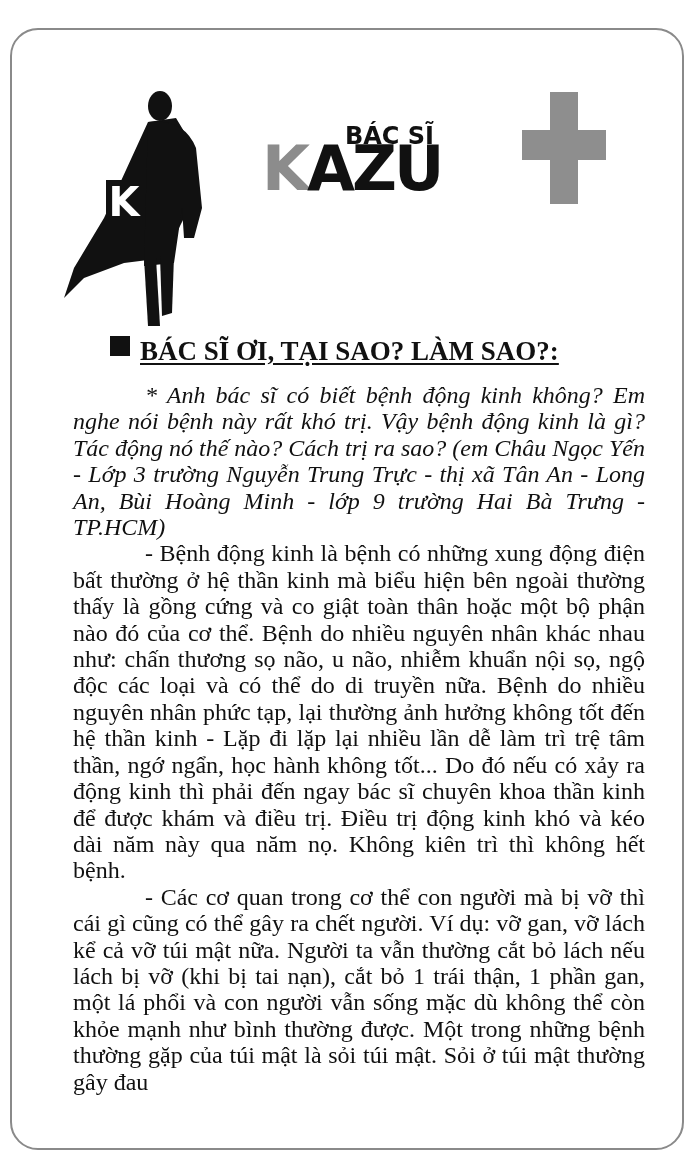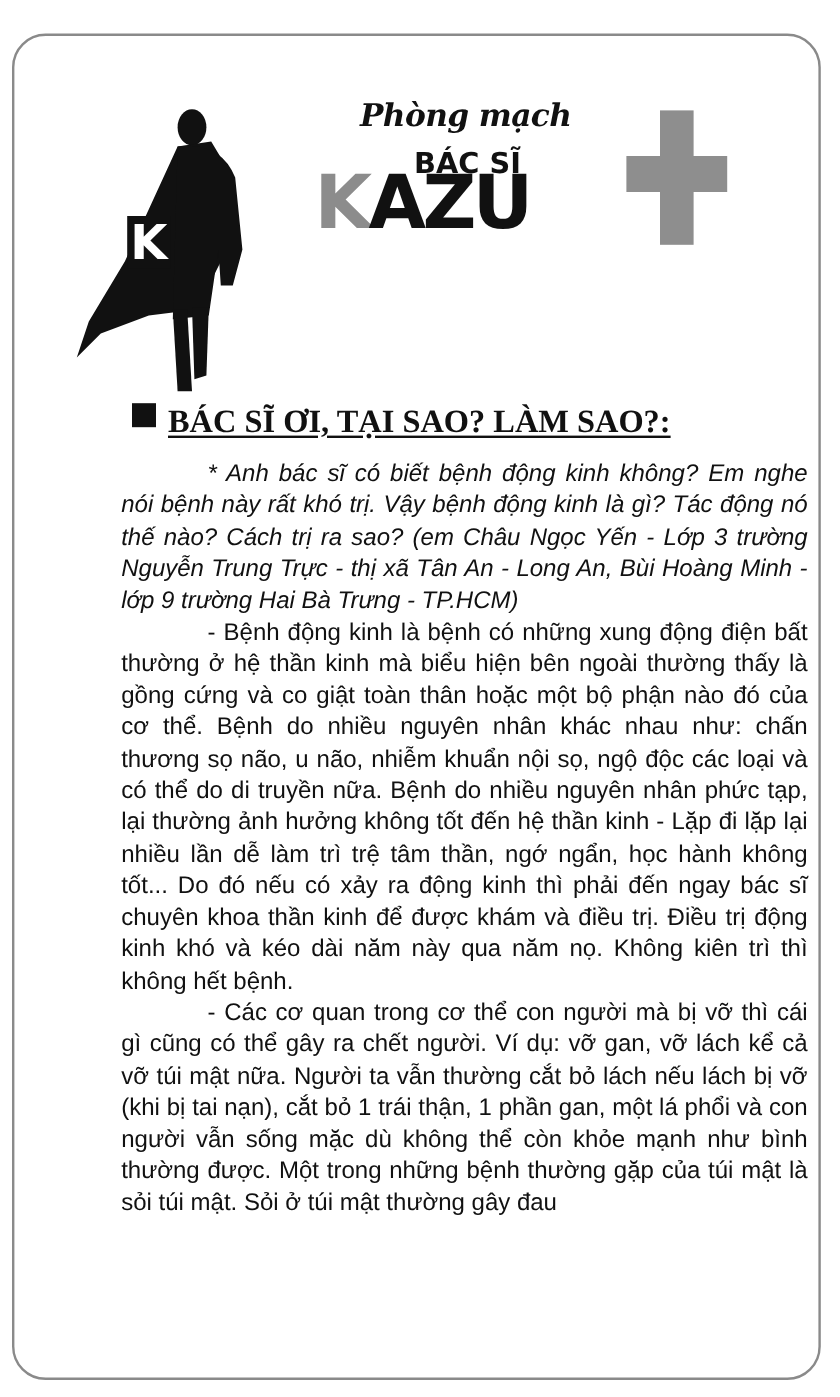--- a/index.html
+++ b/index.html
@@ -30,21 +30,21 @@
 
     .section-heading {
       position: absolute; left: 110px; top: 336px; font-family: "Liberation Serif", serif;
       font-weight: bold; font-size: 27px; color: #111; display: flex; align-items: flex-start;
     }
     .section-heading .bullet { width: 20px; height: 20px; background: #111; margin-right: 10px; display: inline-block; }
     .section-heading .txt { text-decoration: underline; text-underline-offset: 3px; }
 
     .body-text {
       position: absolute; left: 73px; top: 382px; width: 572px;
-      font-family: Liberation Sans, sans-serif; font-size: 20px; line-height: 26.4px; text-align: justify; margin-left: 28px;
+      font-family: Liberation Serif, serif; font-size: 24px; line-height: 26.4px; text-align: justify;
     }
     .body-text p { margin: 0; }
     .q { font-style: italic; text-indent: 72px; }
     .a { text-indent: 72px; }
   </style>
 </head>
 <body>
 
 <div class="frame"></div>
 
@@ -57,21 +57,20 @@
 
     <path d="M104 34 Q140 30 152 60 L158 120 L150 150 L140 150 L138 120 L130 175 L100 178 Z" fill="#111"></path>
 
     <path d="M100 170 L112 170 L116 238 L104 238 Z" fill="#111"></path>
     <path d="M116 168 L130 168 L128 225 L118 228 Z" fill="#111"></path>
 
     <rect x="62" y="92" width="36" height="44" fill="#111"></rect>
     <text x="80" y="128" text-anchor="middle" font-family="DejaVu Sans, sans-serif" font-weight="bold" font-size="40" fill="#fff">K</text>
   </svg>
 
-  <div class="title-small">Phòng mạch</div>
   <div class="title-mid">BÁC SĨ</div>
   <div class="title-big">
     <span class="k">K</span>
     <span class="rest">AZU</span>
   </div>
 
   <div class="cross">
     <div class="v"></div>
     <div class="h"></div>
   </div>

